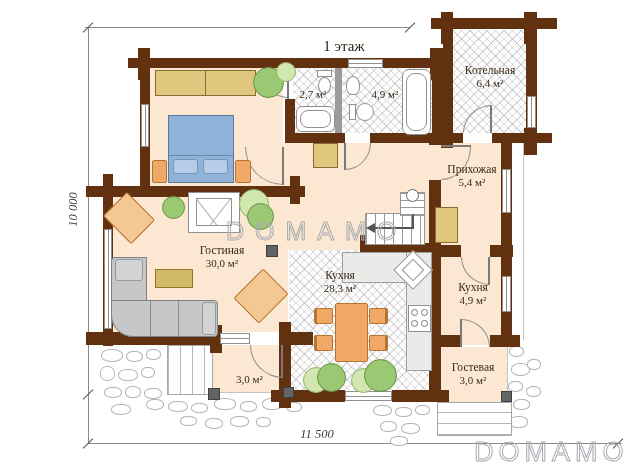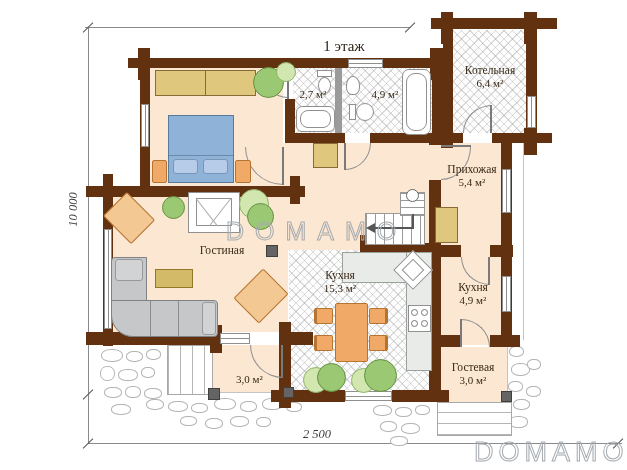--- a/index.html
+++ b/index.html
@@ -51,21 +51,21 @@
 
   <div class="dline" style="left:85px;top:27px;width:325px;height:1px"></div>
   <div class="dline" style="left:88px;top:27px;width:1px;height:417px"></div>
   <div class="dline" style="left:88px;top:443px;width:534px;height:1px"></div>
   <div class="tick" style="left:81px;top:27px"></div>
   <div class="tick" style="left:403px;top:27px"></div>
   <div class="tick" style="left:81px;top:394px"></div>
   <div class="tick" style="left:81px;top:443px"></div>
   <div class="tick" style="left:611px;top:443px"></div>
   <div class="dim" style="left:46px;top:202px;width:54px;transform:rotate(-90deg)">10 000</div>
-  <div class="dim" style="left:287px;top:427px;width:60px">2 500</div>
+  <div class="dim" style="left:287px;top:427px;width:60px">11 500</div>
   <div class="title" style="left:294px;top:38px;width:100px">1 этаж</div>
   <div class="thin" style="left:523px;top:140px;width:1px;height:200px"></div>
 
   <div class="floor" style="left:150px;top:68px;width:133px;height:118px"></div>
   <div class="floor" style="left:283px;top:143px;width:146px;height:107px"></div>
   <div class="floor" style="left:113px;top:197px;width:175px;height:135px"></div>
   <div class="floor" style="left:429px;top:143px;width:72px;height:202px"></div>
   <div class="floor" style="left:437px;top:347px;width:71px;height:55px"></div>
   <div class="floor" style="left:213px;top:345px;width:75px;height:48px"></div>
   <div class="tile" style="left:293px;top:68px;width:42px;height:65px"></div>
@@ -275,24 +275,25 @@
   </div>
   <div class="label" style="left:360px;top:88px;width:50px">
     <div>4,9 м²</div>
   </div>
   <div class="label" style="left:427px;top:162px;width:90px">
     <div class="nm">Прихожая</div>
     <div>5,4 м²</div>
   </div>
   <div class="label" style="left:177px;top:243px;width:90px">
     <div class="nm">Гостиная</div>
+    <div>30,0 м²</div>
   </div>
   <div class="label" style="left:295px;top:268px;width:90px">
     <div class="nm">Кухня</div>
-    <div>15,3 м²</div>
+    <div>28,3 м²</div>
   </div>
   <div class="label" style="left:428px;top:280px;width:90px">
     <div class="nm">Кухня</div>
     <div>4,9 м²</div>
   </div>
   <div class="label" style="left:428px;top:360px;width:90px">
     <div class="nm">Гостевая</div>
     <div>3,0 м²</div>
   </div>
   <div class="label" style="left:222px;top:373px;width:55px">

